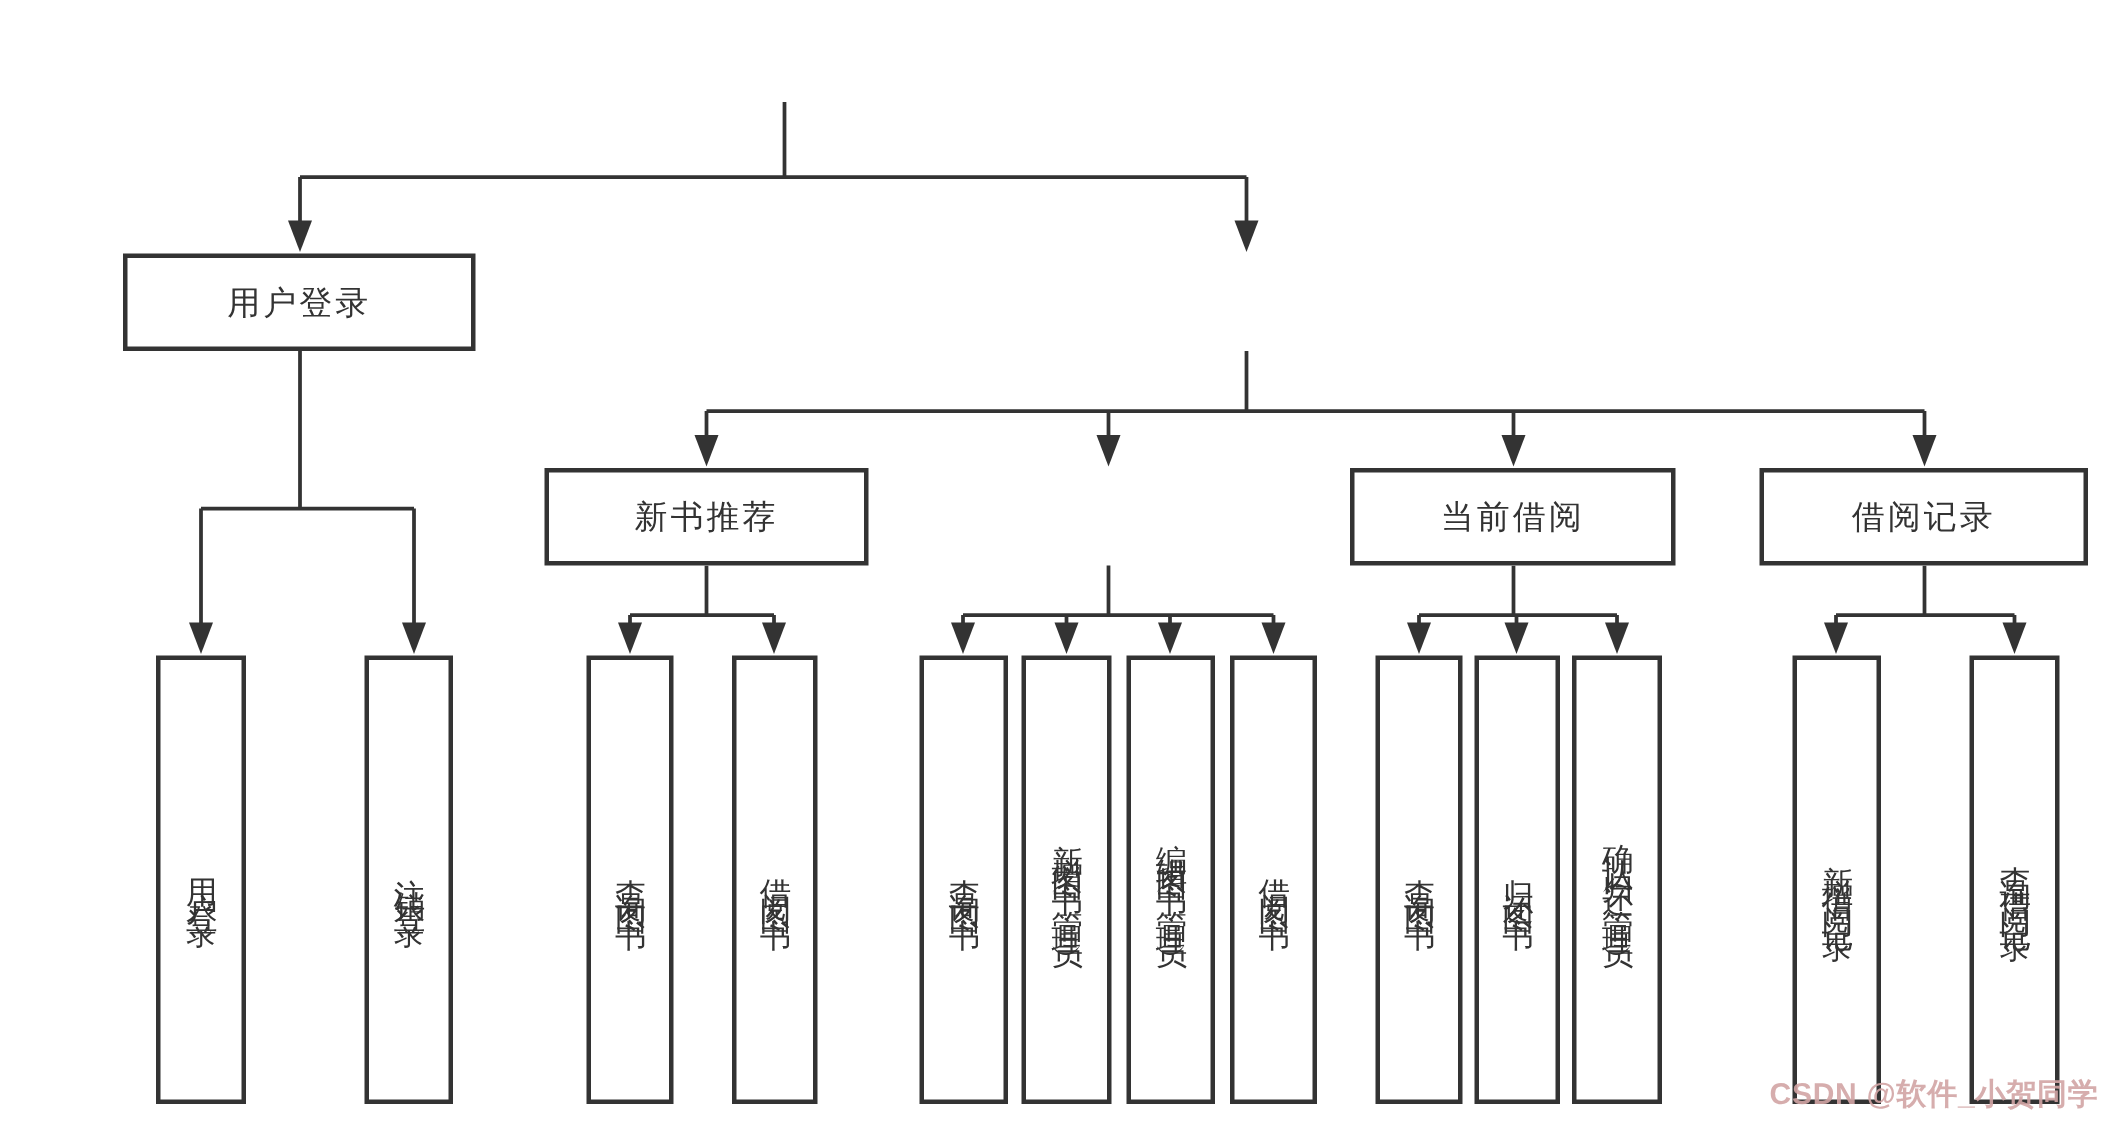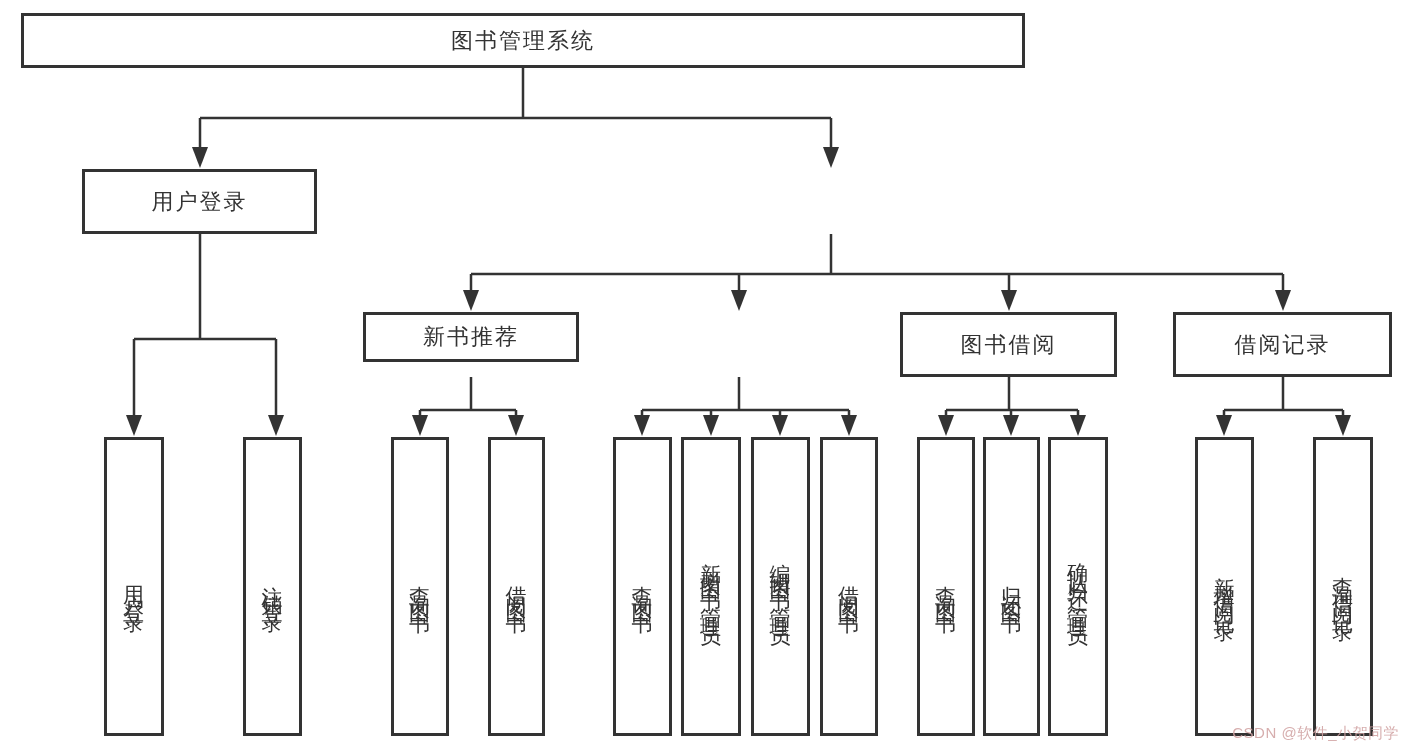--- a/index.html
+++ b/index.html
@@ -38,26 +38,27 @@
     text-orientation:mixed;
     font-size:21px;
     letter-spacing:9px;
     line-height:1;
     white-space:nowrap;
   }
   .watermark{
     position:absolute;
     right:6px;
     bottom:4px;
-    font-size:15px;
+    font-size:20px;
     letter-spacing:0.5px;
     color:var(--wm);
     opacity:0.9;
     white-space:nowrap;
     pointer-events:none;
+    font-weight:bold;
   }
 </style>
 </head>
 <body>
 
 <div class="canvas">
 
   <svg width="1405" height="747" viewBox="0 0 1405 747">
     <path fill="none" style="stroke:var(--line)" stroke-width="2.5" d="M523,68 V118
          M200,118 H831
@@ -94,33 +95,30 @@
       <polygon points="703,415 719,415 711,436" style="fill: rgb(51, 51, 51);"></polygon>
       <polygon points="772,415 788,415 780,436" style="fill: rgb(51, 51, 51);"></polygon>
       <polygon points="841,415 857,415 849,436" style="fill: rgb(51, 51, 51);"></polygon>
       <polygon points="938,415 954,415 946,436" style="fill: rgb(51, 51, 51);"></polygon>
       <polygon points="1003,415 1019,415 1011,436" style="fill: rgb(51, 51, 51);"></polygon>
       <polygon points="1070,415 1086,415 1078,436" style="fill: rgb(51, 51, 51);"></polygon>
       <polygon points="1216,415 1232,415 1224,436" style="fill: rgb(51, 51, 51);"></polygon>
       <polygon points="1335,415 1351,415 1343,436" style="fill: rgb(51, 51, 51);"></polygon>
     </svg>
 
-  <div class="hbox" style="left:21px;top:13px;width:1004px;height:55px">
-    <span>图书管理系统</span>
-  </div>
 
   <div class="hbox" style="left:82px;top:169px;width:235px;height:65px">
     <span>用户登录</span>
   </div>
 
-  <div class="hbox" style="left:363px;top:312px;width:216px;height:50px">
+  <div class="hbox" style="left:363px;top:312px;width:216px;height:65px">
     <span>新书推荐</span>
   </div>
   <div class="hbox" style="left:900px;top:312px;width:217px;height:65px">
-    <span>图书借阅</span>
+    <span>当前借阅</span>
   </div>
   <div class="hbox" style="left:1173px;top:312px;width:219px;height:65px">
     <span>借阅记录</span>
   </div>
 
   <div class="vbox" style="left:104px;width:60px">
     <span>用户登录</span>
   </div>
   <div class="vbox" style="left:243px;width:59px">
     <span>注销登录</span>

